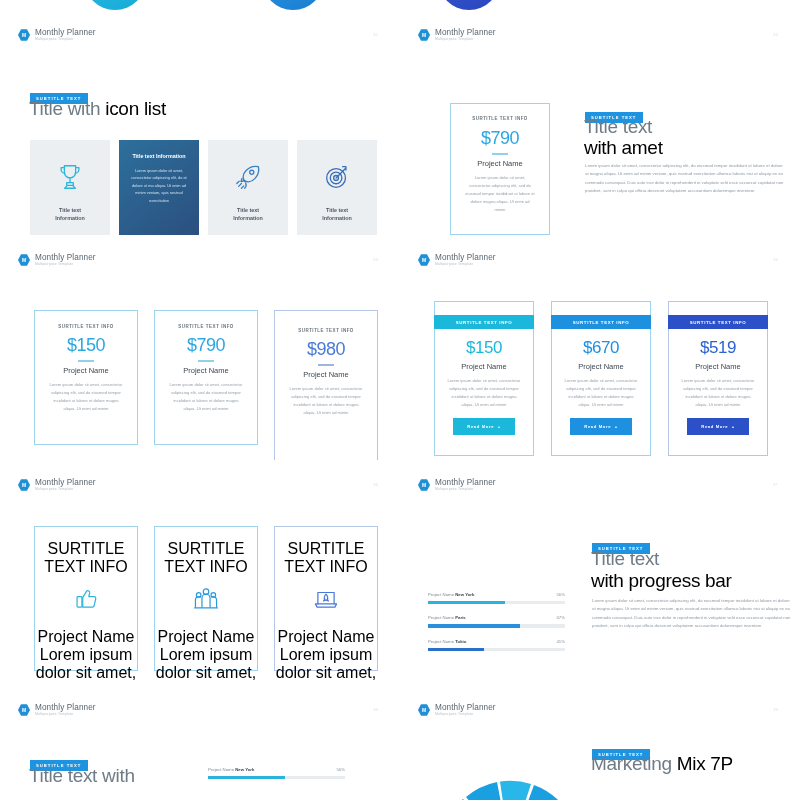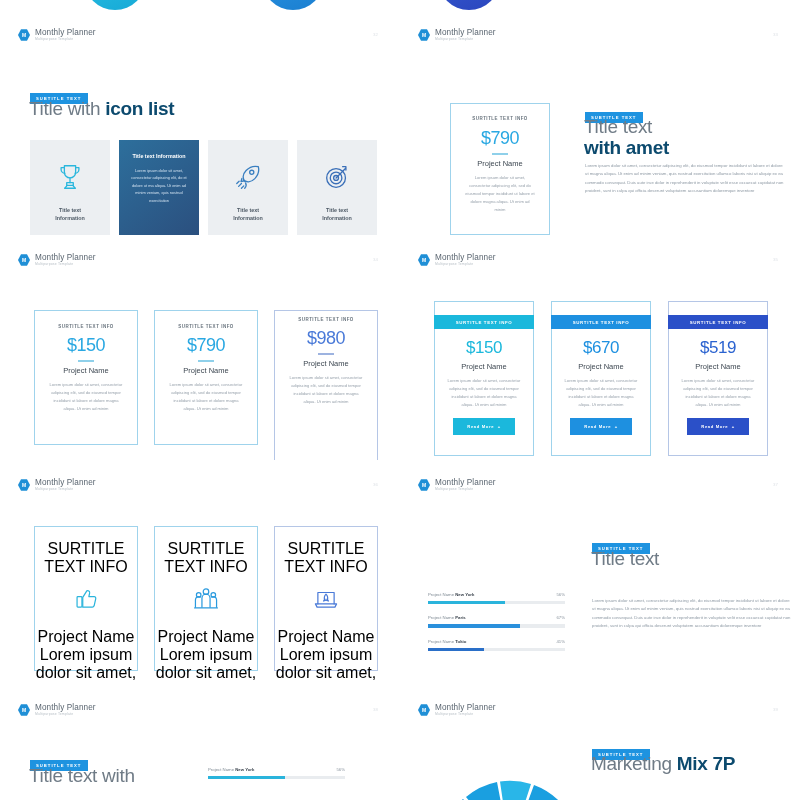--- a/index.html
+++ b/index.html
@@ -33,21 +33,21 @@
   .brand-text .bt1 { font-size: 8.2px; color: #5a6570; letter-spacing: .1px; line-height: 9px; text-align: right; }
   .brand-text .bt2 { font-size: 3.4px; color: #b9c0c7; letter-spacing: .2px; line-height: 5px; }
   .page-num { position: absolute; right: 22px; top: 22px; font-size: 4.4px; color: #dfe3e7; }
 
   .subtitle-badge {
     display: inline-block; background: #1e93e0; color: #fff;
     font-size: 4.2px; font-weight: bold; letter-spacing: 1px;
     padding: 3px 7px 3px 6px;
   }
   .big-title { font-size: 19px; color: #6f7b86; font-weight: 300; line-height: 22px; letter-spacing: -.3px; }
-  .big-title b { color: #0c4a6e; font-weight: 700; }
+  .big-title b { color: #000000; font-weight: 400; }
   .body-copy { font-size: 4.3px; color: #8d98a3; line-height: 8.4px; }
 
   
   .icon-grid { position: absolute; left: 30px; top: 130px; display: flex; gap: 9px; }
   .icard { width: 80px; height: 98px; background: #eceff2; position: relative; }
   .icard.active { background: linear-gradient(140deg,#2d6f9c,#2b4f7e); }
   .icard .ico { position: absolute; left: 0; right: 0; top: 22px; display: flex; justify-content: center; }
   .icard .lbl {
     position: absolute; left: 6px; right: 6px; bottom: 16px; text-align: center;
     font-size: 5.4px; color: #4e5a66; font-weight: bold; line-height: 8px;
@@ -222,21 +222,21 @@
         <div class="pname">Project Name</div>
         <div class="ptext">Lorem ipsum dolor sit amet, consectetur adipiscing elit, sed do eiusmod tempor incididunt ut labore et dolore magna aliqua. Ut enim ad minim</div>
       </div>
       <div class="pcard" style="width:104px;height:135px;padding-top:13px;">
         <div class="ptitle">SURTITLE TEXT INFO</div>
         <div class="price" style="margin-top:6px;">$790</div>
         <div class="divider"></div>
         <div class="pname">Project Name</div>
         <div class="ptext">Lorem ipsum dolor sit amet, consectetur adipiscing elit, sed do eiusmod tempor incididunt ut labore et dolore magna aliqua. Ut enim ad minim</div>
       </div>
-      <div class="pcard" style="width:104px;height:162px;padding-top:6px;border-color:#b5c6e6;">
+      <div class="pcard" style="width:104px;height:162px;padding-top:17px;border-color:#b5c6e6;">
         <div class="ptitle">SURTITLE TEXT INFO</div>
         <div class="price" style="margin-top:6px;color:#4a7ad8;">$980</div>
         <div class="divider" style="background:#9db3e0;"></div>
         <div class="pname">Project Name</div>
         <div class="ptext">Lorem ipsum dolor sit amet, consectetur adipiscing elit, sed do eiusmod tempor incididunt ut labore et dolore magna aliqua. Ut enim ad minim</div>
       </div>
     </div>
   </div>
 
   <div class="slide r1 cR">
@@ -385,20 +385,21 @@
           <div class="fill" id="bar-2" style="width: 41%; background: rgb(42, 111, 200);"></div>
         </div>
       </div>
     </div>
 
     <div style="position:absolute;left:192px;top:76px;">
       <span class="subtitle-badge">SUBTITLE TEXT</span>
     </div>
     <div class="big-title" style="position:absolute;left:191px;top:88px;line-height:22px;">
       <div>Title text</div>
+      <b>with progress bar</b>
     </div>
     <div class="body-copy" style="position:absolute;left:192px;top:137px;width:200px;">Lorem ipsum dolor sit amet, consectetur adipiscing elit, do eiusmod tempor incididunt ut labore et dolore ut magna aliqua. Ut enim ad minim veniam, quis nostrud exercitation ullamco laboris nisi ut aliquip ex ea commodo consequat. Duis aute irue dolor in reprehenderit in voluptate velit esse occaecat cupidatat non proident, sunt in culpa qui officia deserunt voluptatem accusantium doloremque inventore</div>
   </div>
 
   <div class="slide r3 cL" style="height:115px;overflow:hidden;">
     <div class="brand">
       <div class="brand-mark">
         <span>M</span>
       </div>
       <div class="brand-text">

